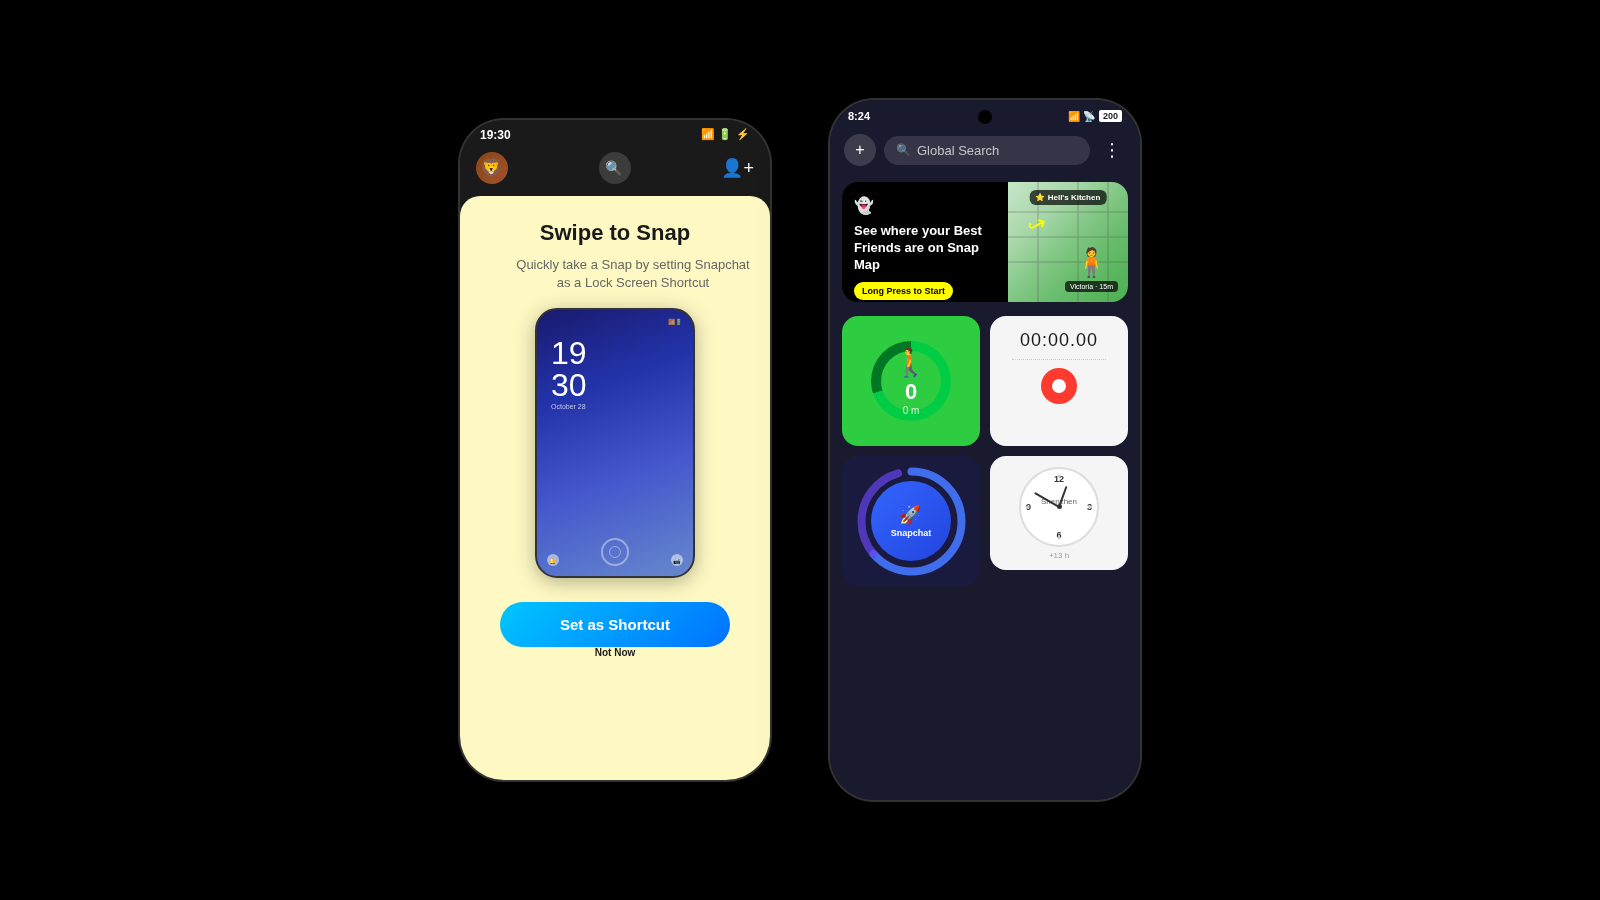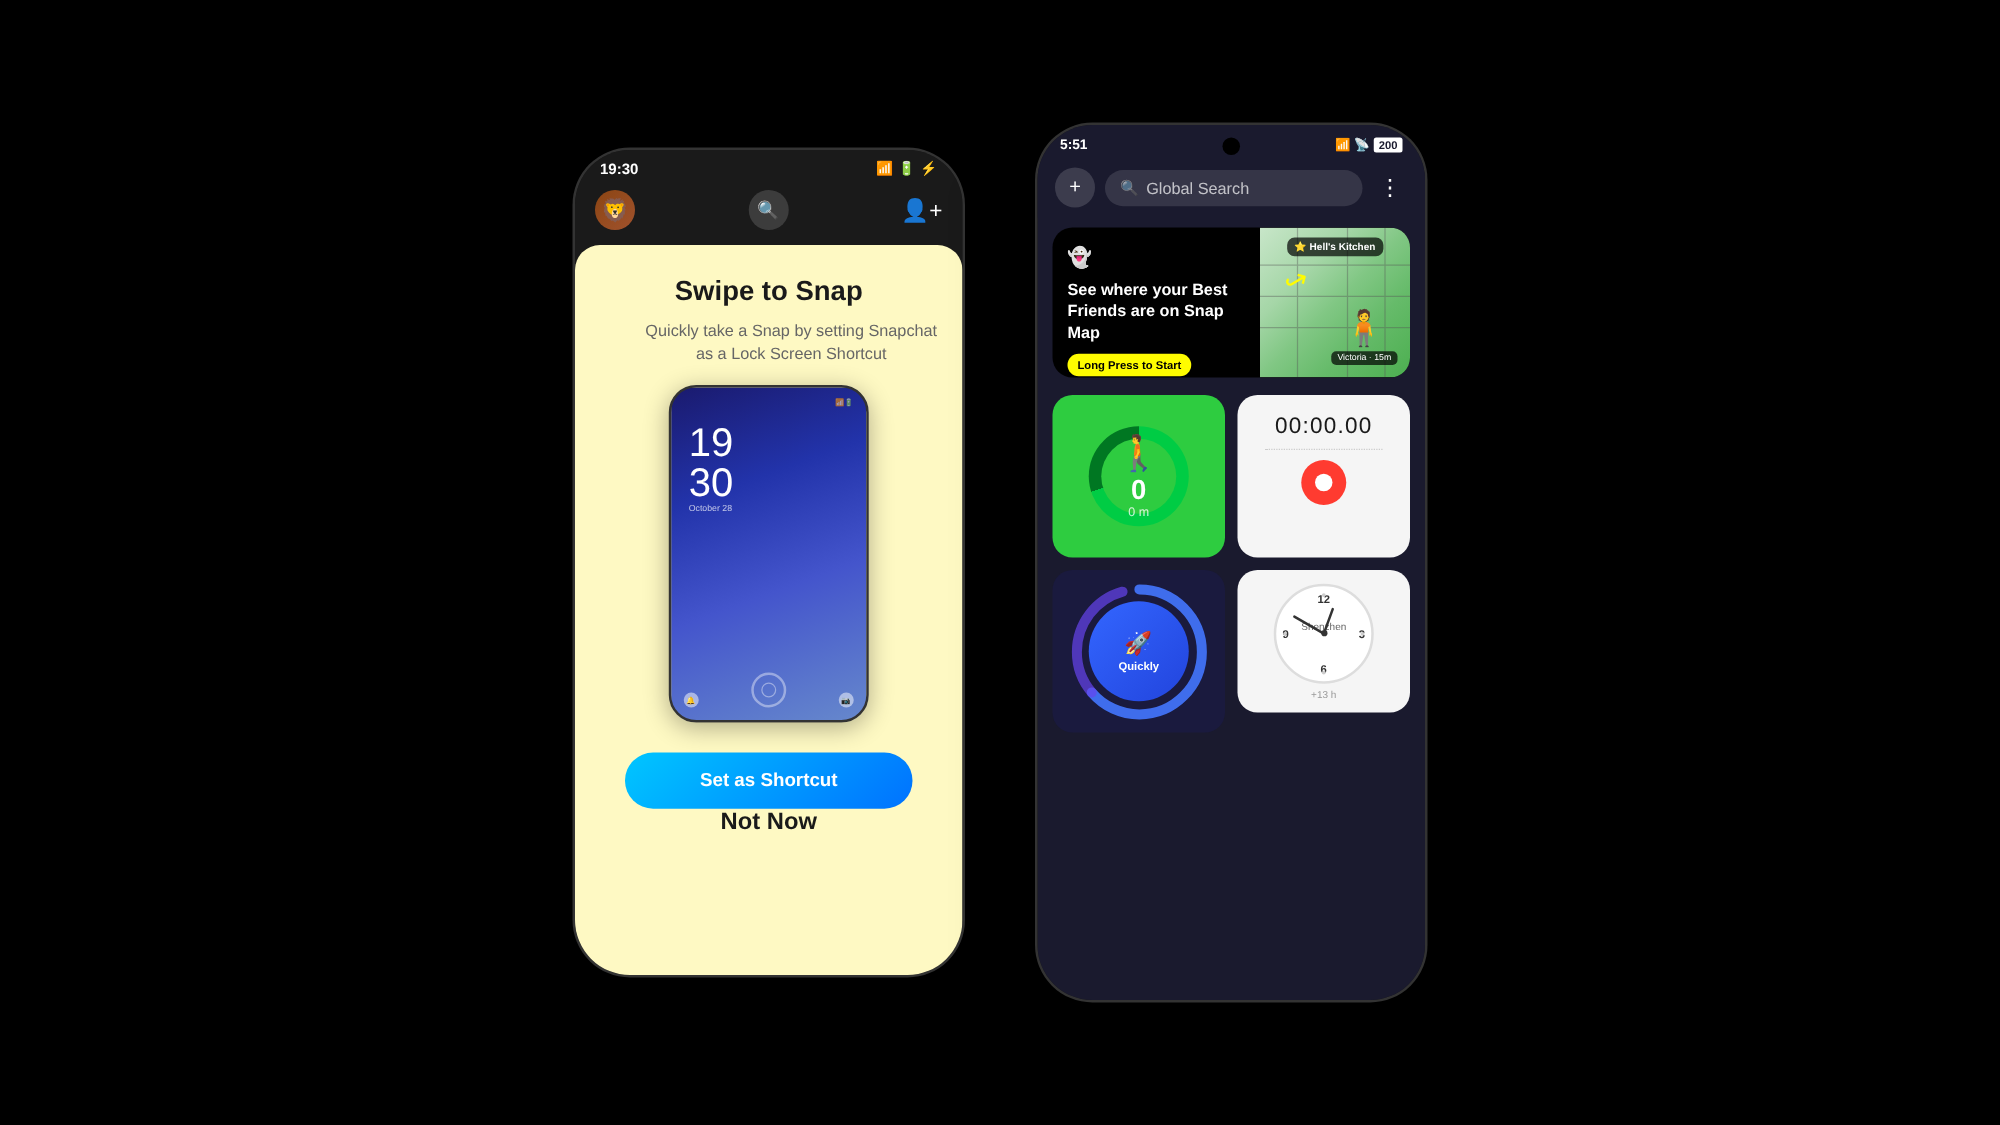--- a/index.html
+++ b/index.html
@@ -204,21 +204,21 @@
       border: none;
       border-radius: 30px;
       padding: 14px 50px;
       font-size: 15px;
       font-weight: 700;
       cursor: pointer;
       width: 230px;
     }
 
     .not-now-text {
-      font-size: 19px;
+      font-size: 10px;
       font-weight: 600;
       color: #1a1a1a;
       cursor: pointer;
     }
 
     
     .phone-right-inner {
       background: #1a1a2e;
       height: 100%;
       display: flex;
@@ -690,21 +690,21 @@
       <div class="not-now-text">Not Now</div>
     </div>
   </div>
 </div>
 
 <div class="phone phone-right">
   <div class="phone-right-inner" style="position:relative;">
     <div class="right-phone-notch"></div>
 
     <div class="right-status-bar">
-      <span>5:51</span>
+      <span>8:24</span>
       <div class="right-status-icons">
         <span>📶</span>
         <span>📡</span>
         <div class="battery-indicator">200</div>
       </div>
     </div>
 
     <div class="right-header">
       <div class="plus-btn">+</div>
       <div class="search-bar">
@@ -764,21 +764,21 @@
       </div>
 
       <div class="widget-optimize">
 
         <svg width="115" height="115" viewBox="0 0 115 115" style="position:absolute;">
           <circle cx="57.5" cy="57.5" r="50" fill="none" stroke="#4477ff" stroke-width="8" stroke-dasharray="200 115" stroke-linecap="round" transform="rotate(-90 57.5 57.5)" opacity="0.9"></circle>
           <circle cx="57.5" cy="57.5" r="50" fill="none" stroke="#6644ee" stroke-width="8" stroke-dasharray="100 215" stroke-dashoffset="-200" stroke-linecap="round" transform="rotate(-90 57.5 57.5)" opacity="0.7"></circle>
         </svg>
         <div class="optimize-inner">
           <div class="optimize-rocket">🚀</div>
-          <div class="optimize-label">Quickly</div>
+          <div class="optimize-label">Snapchat</div>
         </div>
       </div>
 
       <div class="widget-clock">
         <div class="clock-face">
           <div class="clock-number clock-12">12</div>
           <div class="clock-number clock-3">3</div>
           <div class="clock-number clock-6">6</div>
           <div class="clock-number clock-9">9</div>
           <div class="clock-city">Shenzhen</div>

